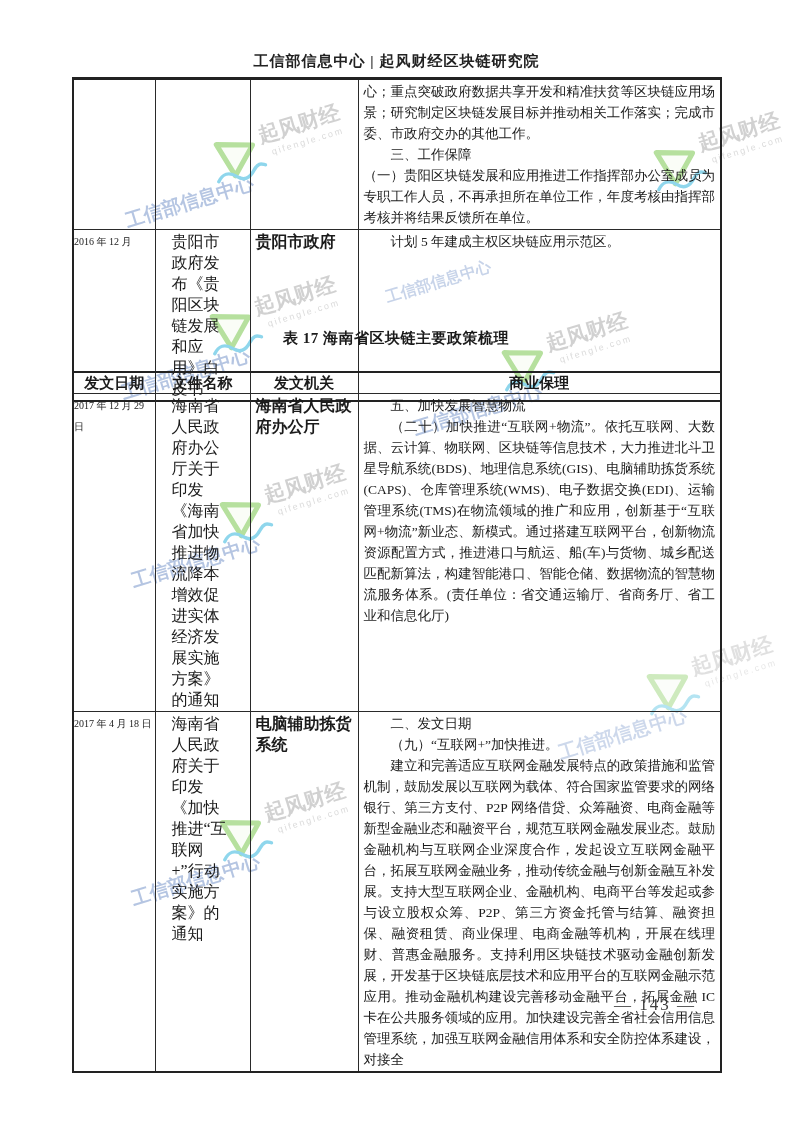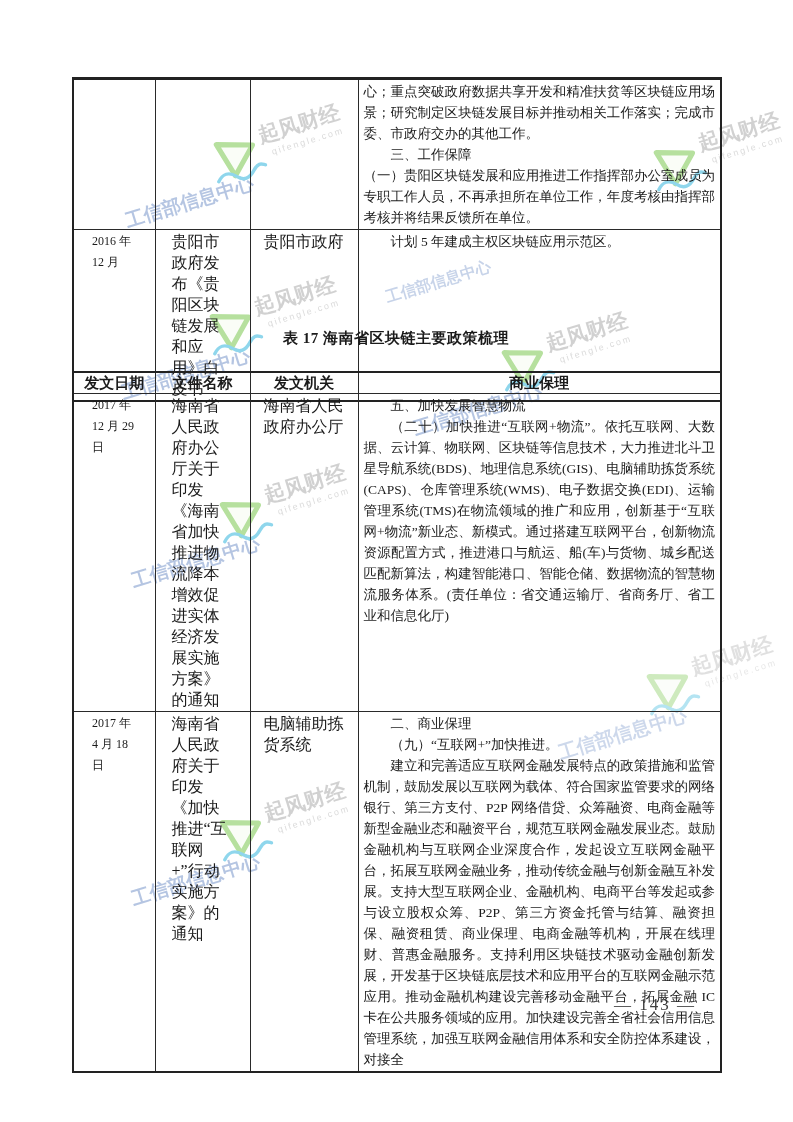--- a/index.html
+++ b/index.html
@@ -12,23 +12,23 @@
     position:absolute;top:52px;left:0;width:100%;text-align:center;z-index:2;
     font-size:15px;font-weight:bold;letter-spacing:1px;color:#222;
   }
   
   table{border-collapse:collapse;table-layout:fixed;background:transparent;}
   .tbl{position:absolute;left:72px;width:648px;z-index:2;}
   .t1{top:77px;border:2px solid #222;border-top-width:3px;}
   .t2{top:371px;border:2px solid #222;}
   td,th{border:1px solid #2a2a2a;vertical-align:top;overflow:hidden;background:transparent;}
   th{font-size:15px;font-weight:bold;text-align:center;height:20px;line-height:20px;padding:0 2px;}
-  .c-date{font-size:12px;line-height:21px;padding:1px 18px;}
+  .c-date{font-size:10px;line-height:21px;padding:1px 0;}
   .c-name{font-size:16px;line-height:21px;padding:1px 16px;}
-  .c-agency{font-size:16px;line-height:21px;padding:1px 13px;}
+  .c-agency{font-size:16px;line-height:21px;padding:1px 5px;font-weight:bold;}
   .c-content{font-size:13.5px;line-height:21px;padding:1px 5px;}
   .para{margin:0;text-align:justify;}
   .ind{text-indent:2em;}
   .t1 .rA td{height:147px;}
   .t1 .rB td{height:79px;}
   .t2 .r1 td{height:235px;}
   .t2 .r2 td{height:333px;}
   
   .tbl-title{
     position:absolute;top:329px;left:72px;width:648px;text-align:center;z-index:2;
@@ -148,20 +148,21 @@
     <span class="wm-logo">
       <svg viewBox="0 0 64 64" width="54" height="56">
         <path d="M13 8 L54 21 L24 50 Z" fill="#eaf6e2" fill-opacity="0.45" stroke="#86cd5e" stroke-width="6" stroke-linejoin="round"></path>
         <path d="M3 51 C 10 43, 18 43, 25 51 S 39 58, 47 50 S 58 46, 62 48" fill="none" stroke="#45bce0" stroke-width="4" stroke-linecap="round"></path>
       </svg>
     </span>
     <span class="wm-brand">起风财经</span>
     <span class="wm-domain">qifengle.com</span>
   </div>
 
+  <div class="doc-header">工信部信息中心 | 起风财经区块链研究院</div>
 
   <table class="tbl t1">
     <colgroup>
         <col style="width:82px">
         <col style="width:95px">
         <col style="width:108px">
         <col style="width:363px">
       </colgroup>
     <tbody>
       <tr class="rA">
@@ -208,21 +209,21 @@
         <td class="c-content">
           <p class="para ind">五、加快发展智慧物流</p>
           <p class="para ind">（二十）加快推进“互联网+物流”。依托互联网、大数据、云计算、物联网、区块链等信息技术，大力推进北斗卫星导航系统(BDS)、地理信息系统(GIS)、电脑辅助拣货系统(CAPS)、仓库管理系统(WMS)、电子数据交换(EDI)、运输管理系统(TMS)在物流领域的推广和应用，创新基于“互联网+物流”新业态、新模式。通过搭建互联网平台，创新物流资源配置方式，推进港口与航运、船(车)与货物、城乡配送匹配新算法，构建智能港口、智能仓储、数据物流的智慧物流服务体系。(责任单位：省交通运输厅、省商务厅、省工业和信息化厅)</p>
         </td>
       </tr>
       <tr class="r2">
         <td class="c-date">2017 年 4 月 18 日</td>
         <td class="c-name">海南省人民政府关于印发《加快推进“互联网+”行动实施方案》的通知</td>
         <td class="c-agency">电脑辅助拣货系统</td>
         <td class="c-content">
-          <p class="para ind">二、商业保理</p>
+          <p class="para ind">二、发文日期</p>
           <p class="para ind">（九）“互联网+”加快推进。</p>
           <p class="para ind">建立和完善适应互联网金融发展特点的政策措施和监管机制，鼓励发展以互联网为载体、符合国家监管要求的网络银行、第三方支付、P2P 网络借贷、众筹融资、电商金融等新型金融业态和融资平台，规范互联网金融发展业态。鼓励金融机构与互联网企业深度合作，发起设立互联网金融平台，拓展互联网金融业务，推动传统金融与创新金融互补发展。支持大型互联网企业、金融机构、电商平台等发起或参与设立股权众筹、P2P、第三方资金托管与结算、融资担保、融资租赁、商业保理、电商金融等机构，开展在线理财、普惠金融服务。支持利用区块链技术驱动金融创新发展，开发基于区块链底层技术和应用平台的互联网金融示范应用。推动金融机构建设完善移动金融平台，拓展金融 IC 卡在公共服务领域的应用。加快建设完善全省社会信用信息管理系统，加强互联网金融信用体系和安全防控体系建设，对接全</p>
         </td>
       </tr>
     </tbody>
   </table>
 
   <div class="page-num">— 143 —</div>
 
 </div>

